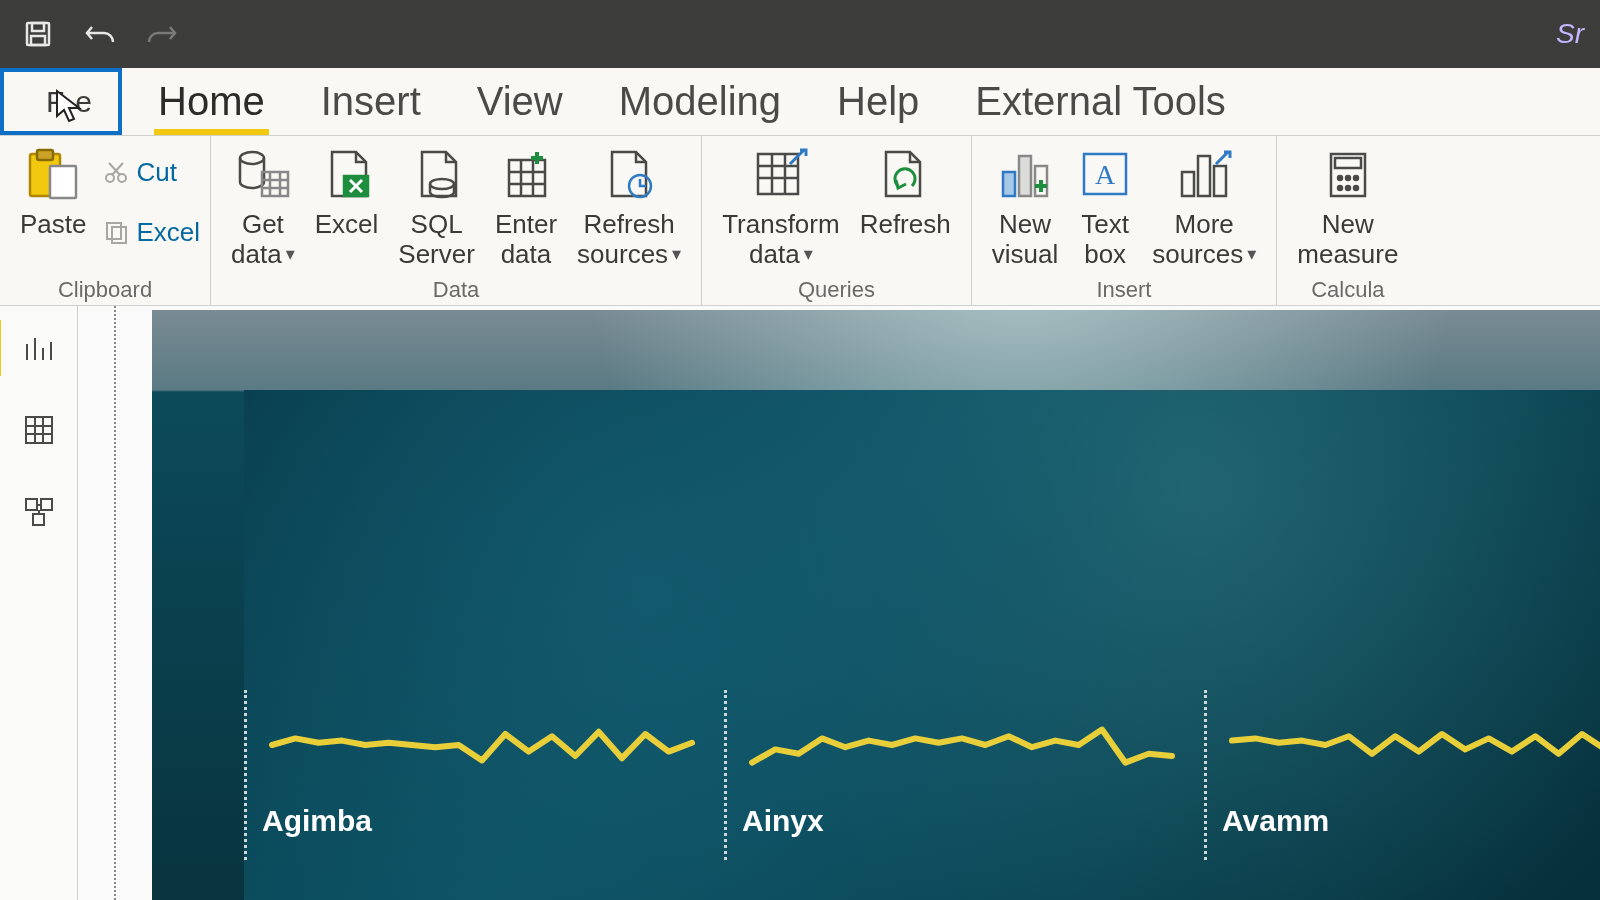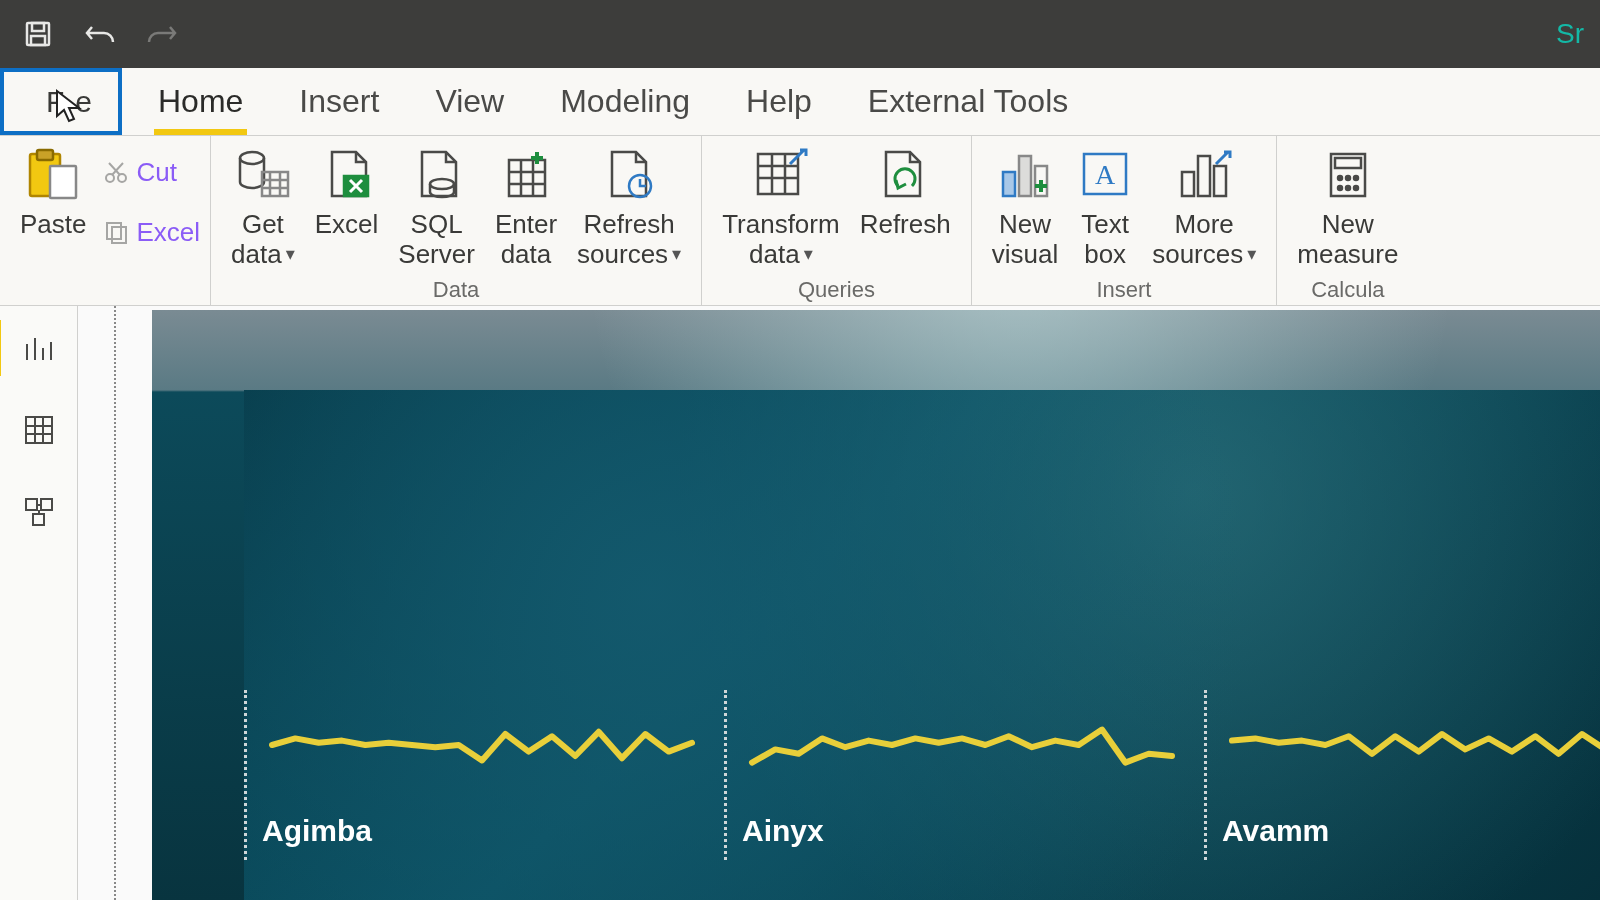--- a/index.html
+++ b/index.html
@@ -22,43 +22,44 @@
   .titlebar .qat-btn {
     width: 44px; height: 44px;
     display: flex; align-items: center; justify-content: center;
     margin-right: 18px;
     cursor: pointer;
   }
   .titlebar svg { stroke: #e8e8e6; fill: none; stroke-width: 2.5; }
   .titlebar .disabled svg { stroke: #7a7a78; }
   .titlebar .right-text {
     margin-left: auto;
-    color: #14b8a6;
+    color: #c4b5fd;
     font-size: 28px;
+    font-style: italic;
   }
   
   .tabbar {
     height: 68px;
     background: #f9f8f5;
     display: flex;
     align-items: stretch;
     border-bottom: 1px solid #d0d0ce;
   }
   .file-tab {
     width: 122px; height: 100%;
     border: 4px solid #0d6fc5;
     display: flex; align-items: center; justify-content: center;
     background: #f9f8f5;
     position: relative;
     margin-right: 8px;
   }
   .tab {
     padding: 17px 28px;
     display: flex; align-items: center;
-    font-size: 32px;
+    font-size: 40px;
     color: #4a4a48;
     cursor: pointer;
     position: relative;
   }
   .tab.active { color: #2b2b29; }
   .tab.active::after {
     content: "";
     position: absolute;
     bottom: 0; left: 24px; right: 24px;
     height: 6px;
@@ -110,21 +111,21 @@
   .small-list {
     display: flex;
     flex-direction: column;
     justify-content: space-around;
     height: 120px;
     padding-left: 6px;
   }
   .small-btn {
     display: flex; align-items: center; gap: 8px;
     font-size: 26px;
-    color: #8b5cf6;
+    color: #0369a1;
     cursor: pointer;
   }
   .small-btn svg { stroke: #a6a6a4; }
   
   .cursor-arrow {
     position: absolute;
     font-size: 32px;
     color: #222;
     z-index: 5;
   }
@@ -194,21 +195,21 @@
   .spark .axis {
     position: absolute; left: 0; top: 0; bottom: 40px;
     width: 0;
     border-left: 3px dotted #cfd6d8;
   }
   .spark svg { display: block; }
   .spark .name {
     color: #fff;
     font-size: 30px;
     font-weight: 700;
-    margin-top: 14px;
+    margin-top: 4px;
   }
 </style>
 </head>
 <body>
 
 <div class="titlebar">
   <div class="qat-btn">
     <svg width="30" height="30" viewBox="0 0 30 30">
         <rect x="4" y="4" width="22" height="22" rx="1"></rect>
         <rect x="9" y="4" width="12" height="8"></rect>
@@ -271,20 +272,21 @@
         </div>
         <div class="small-btn">
           <svg width="26" height="26" viewBox="0 0 26 26" fill="none" stroke-width="2">
               <rect x="4" y="4" width="14" height="16"></rect>
               <rect x="9" y="8" width="14" height="16"></rect>
             </svg>
           <span>Excel</span>
         </div>
       </div>
     </div>
+    <div class="group-label">Clipboard</div>
   </div>
 
   <div class="group">
     <div class="group-body">
       <div class="big-btn">
         <div class="ic">
           <svg width="58" height="56" viewBox="0 0 58 56" fill="none" stroke="#4a4a48" stroke-width="2.5">
               <ellipse cx="18" cy="12" rx="12" ry="6"></ellipse>
               <path d="M6 12 V36 A12 6 0 0 0 30 36 V12"></path>
               <rect x="28" y="26" width="26" height="24" stroke="#888"></rect>

